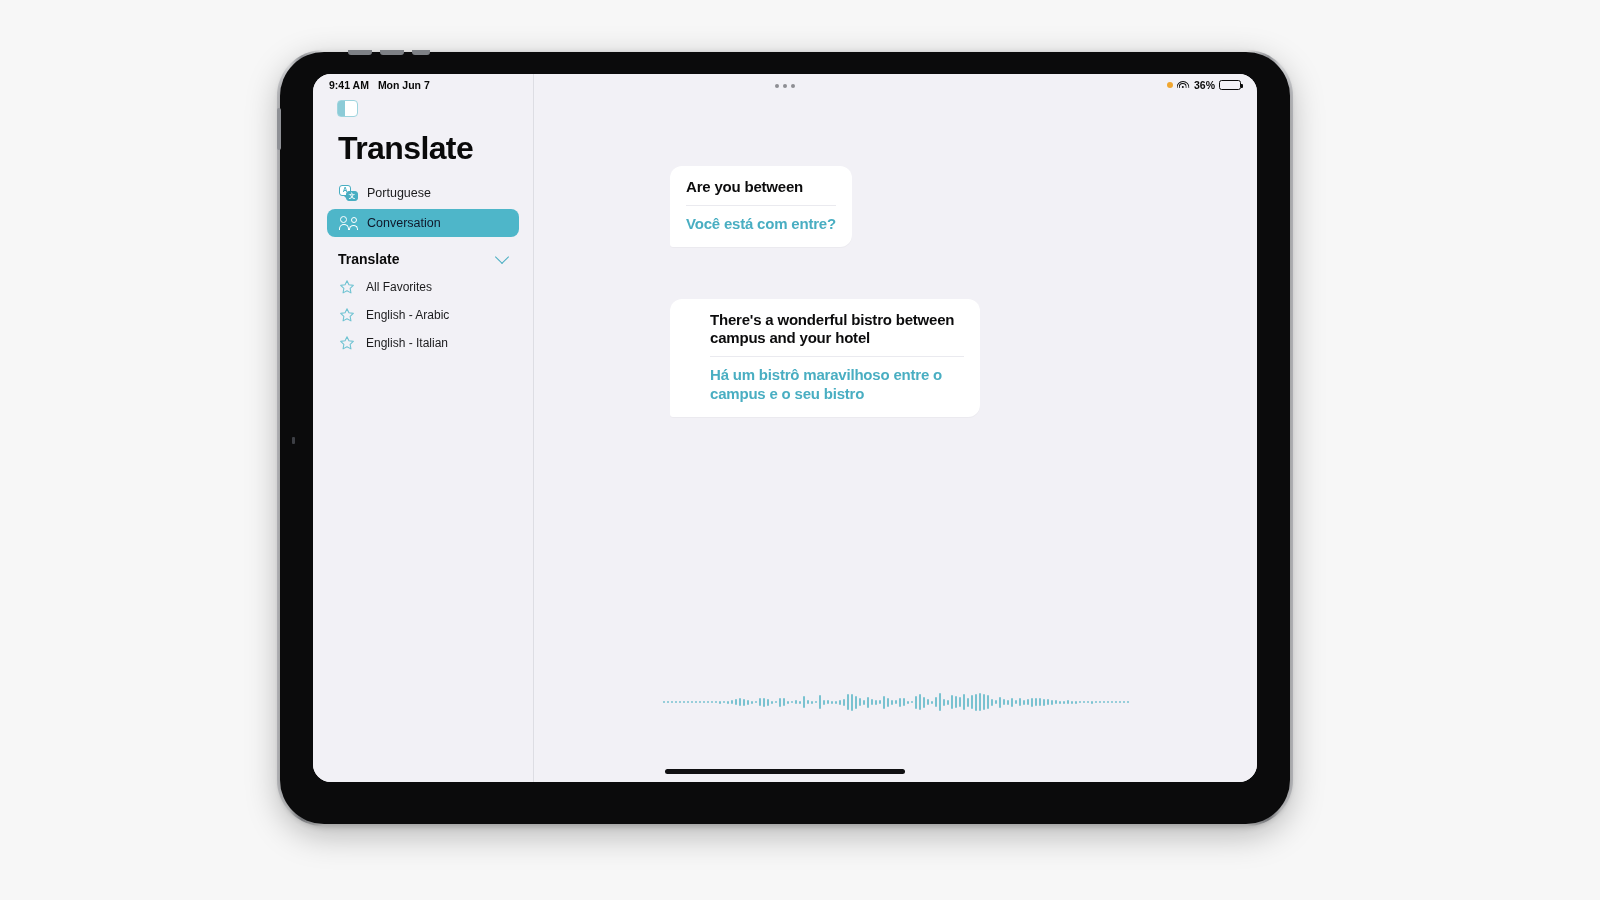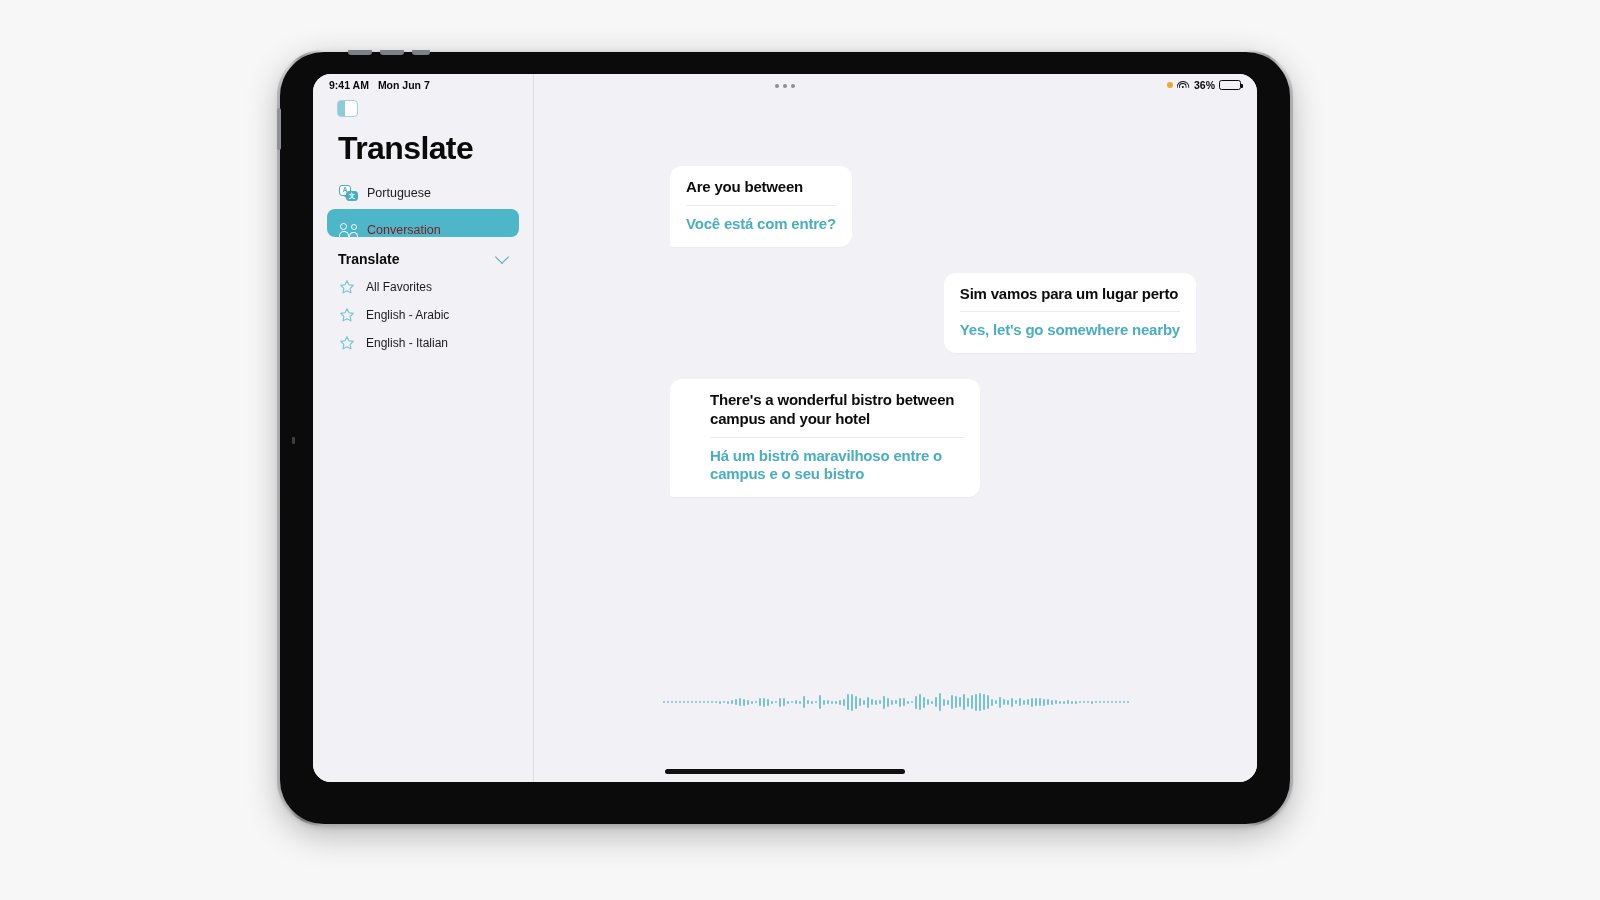--- a/index.html
+++ b/index.html
@@ -121,21 +121,21 @@
     font-size: 32px; font-weight: bold; letter-spacing: -0.6px;
     color: #0a0a0a;
   }
   .nav-item {
     display: flex; align-items: center; gap: 9px;
     height: 28px; padding: 0 12px;
     border-radius: 8px; margin: 0 4px 2px 4px;
     font-size: 12.5px; color: #1b1b1d;
     cursor: pointer;
   }
-  .nav-item.selected { background:#4eb6c9; color:#7f1d1d;align-items:flex-end; }
+  .nav-item.selected { background:#4eb6c9; color:#0f172a; }
 
   
   .ico-translate { width:19px; height:16px; position:relative; flex:none;}
   .ico-translate .b1, .ico-translate .b2 {
     position:absolute; border:1.5px solid #49aec2; border-radius:3px;
     box-sizing:border-box; background:#ffffff;
     font-size:6.5px; font-weight:bold; color:#49aec2;
     display:flex; align-items:center; justify-content:center;
     line-height:1;
   }
@@ -363,24 +363,20 @@
 
       <div id="bubbles">
 
         <div class="bubble left" style="max-width:215px;">
           <div class="b-src">Are you between</div>
           <div class="b-dst">Você está com entre?</div>
         </div>
 
         <div class="sp1"></div>
 
-        <div class="bubble right" style="max-width:310px;">
-          <div class="b-src">Sim vamos para um lugar perto</div>
-          <div class="b-dst">Yes, let's go somewhere nearby</div>
-        </div>
 
         <div class="sp2"></div>
 
         <div class="bubble left" style="max-width:310px;padding-left:40px;">
           <div class="b-src">There's a wonderful bistro between campus and your hotel</div>
           <div class="b-dst">Há um bistrô maravilhoso entre o campus e o seu bistro</div>
         </div>
 
       </div>
 

